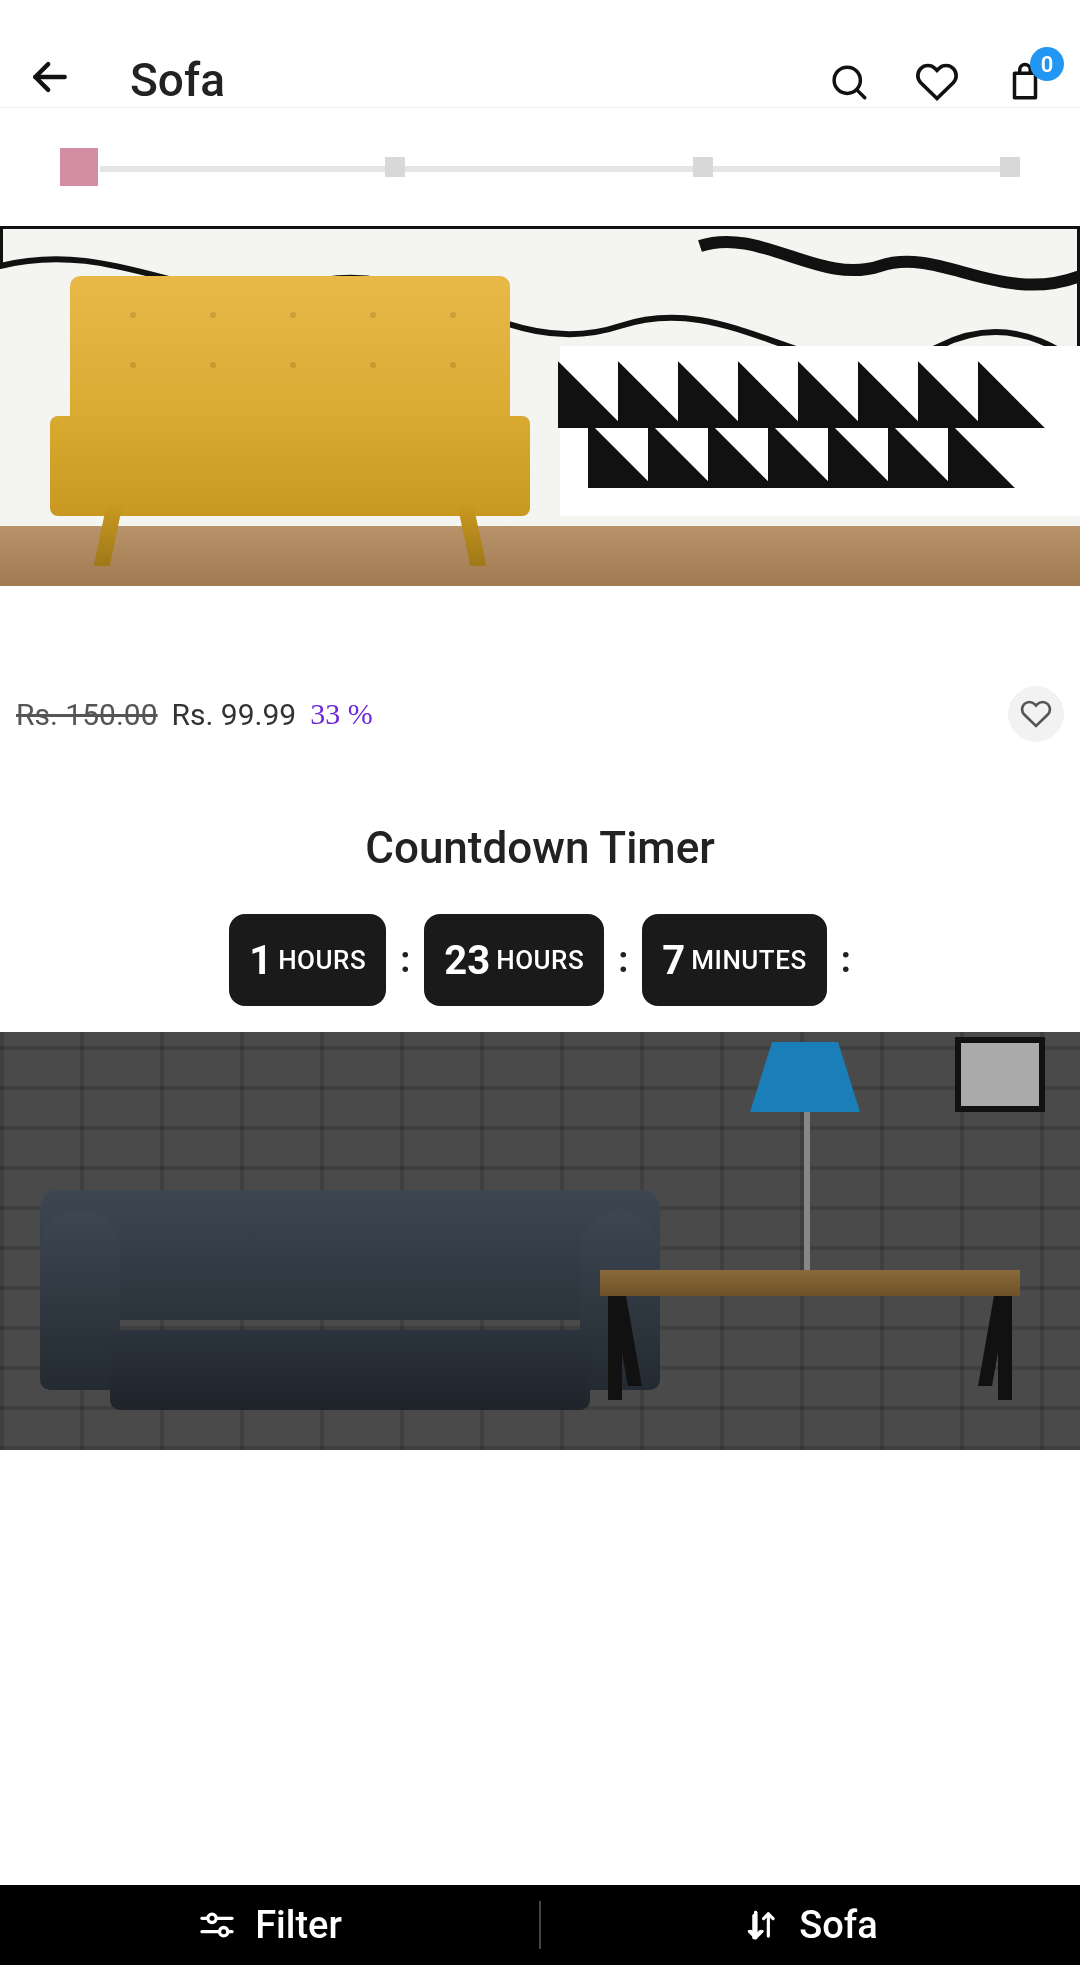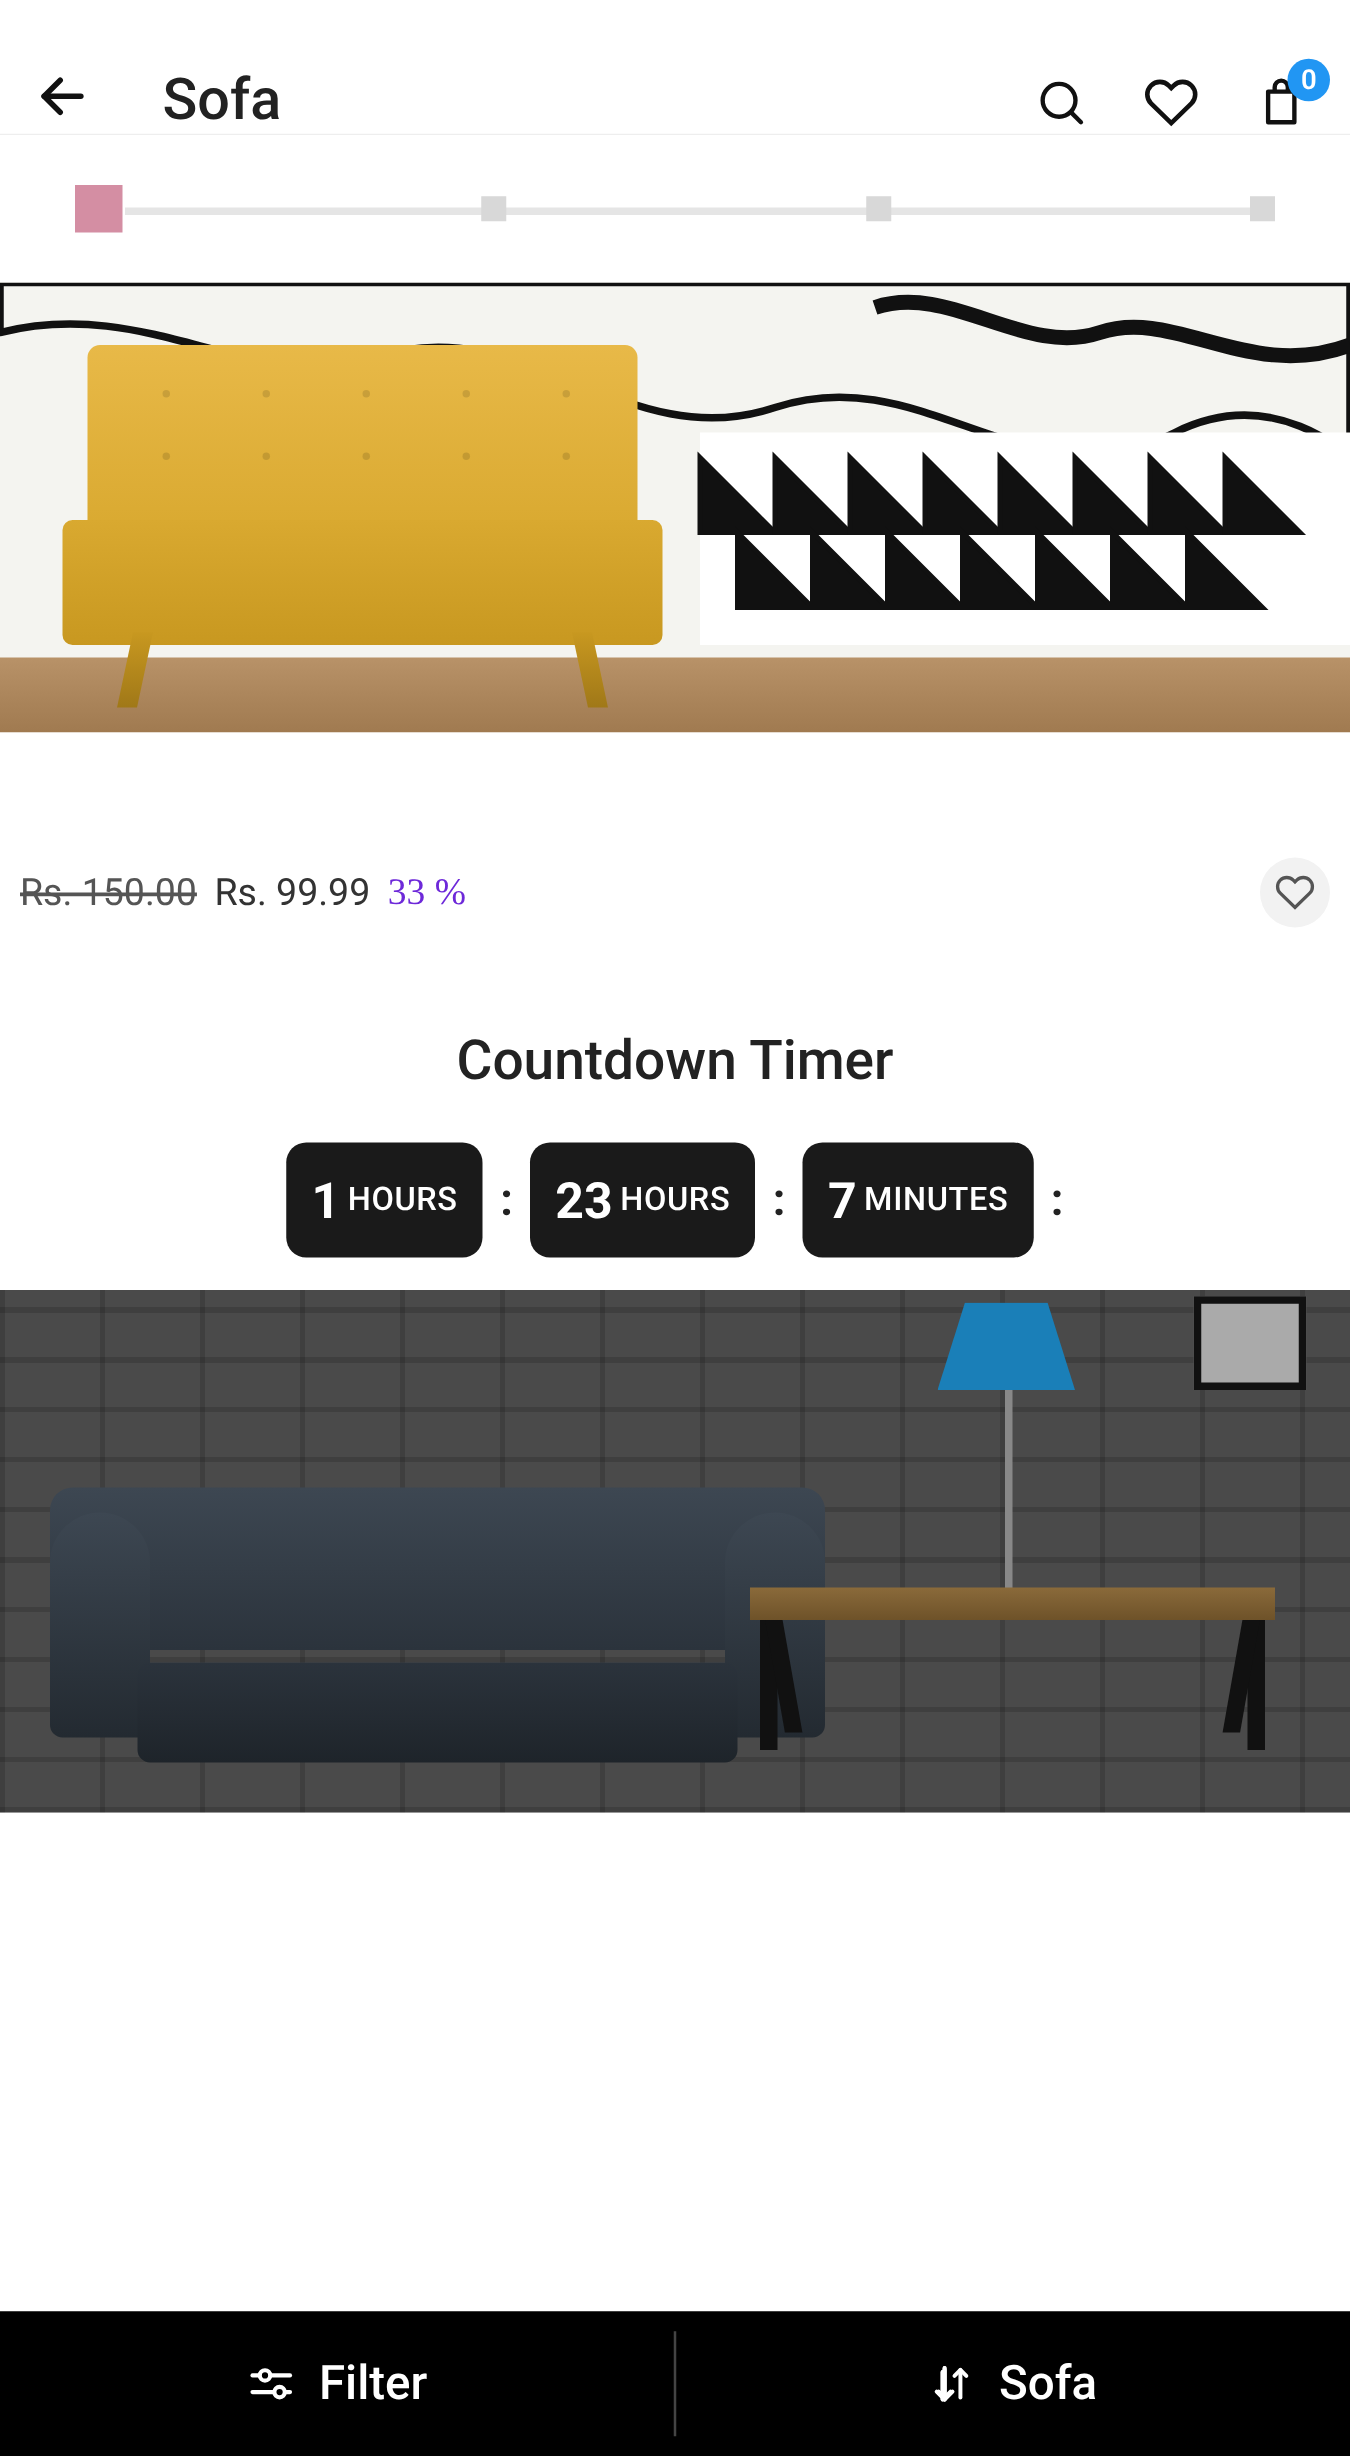--- a/index.html
+++ b/index.html
@@ -59,21 +59,21 @@
   .sofa2-arm.right { right:0; }
   .sofa2-seat { position:absolute; bottom:10px; left:70px; right:70px; height:80px; background:linear-gradient(#2b333c,#1e242a); border-radius:10px; }
   .table { position:absolute; right:60px; bottom:50px; width:420px; height:130px; }
   .table-top { position:absolute; top:0; left:0; right:0; height:26px; background:linear-gradient(#8a6a3a,#6e5229); }
   .table-leg { position:absolute; top:26px; width:14px; bottom:0; background:#111; }
   .table-leg.tl1 { left:8px; }
   .table-leg.tl2 { right:8px; }
   .table-leg.tl3 { left:20px; transform:skewX(10deg); height:90px; }
   .table-leg.tl4 { right:20px; transform:skewX(-10deg); height:90px; }
 
-  .bottom-bar { position:absolute; bottom:0; left:0; right:0; height:116px; background:#000; display:flex; }
+  .bottom-bar { position:absolute; bottom:0; left:0; right:0; height:80px; background:#000; display:flex; }
   .bottom-btn { flex:1; display:flex; align-items:center; justify-content:center; gap:18px; color:#fff; font-size:38px; font-weight:500; cursor:pointer; }
   .bottom-sep { width:2px; background:#444; margin:16px 0; }
 </style>
 </head>
 <body>
 
 <div class="header">
   <div class="back">
     <svg width="44" height="44" viewBox="0 0 24 24" fill="none" stroke="#111" stroke-width="2.4" stroke-linecap="round" stroke-linejoin="round">
         <line x1="20" y1="12" x2="4" y2="12"></line>

